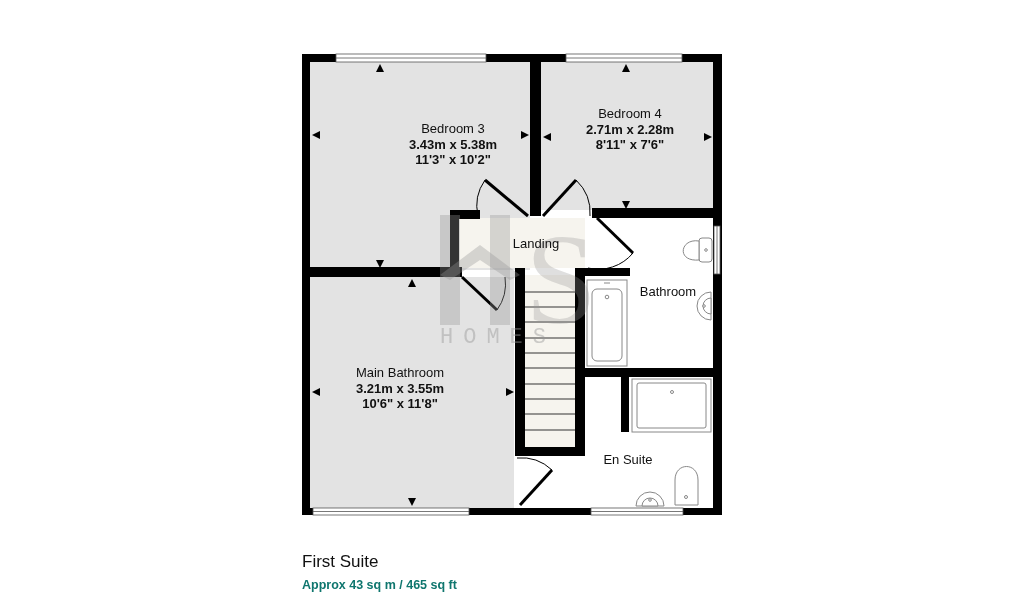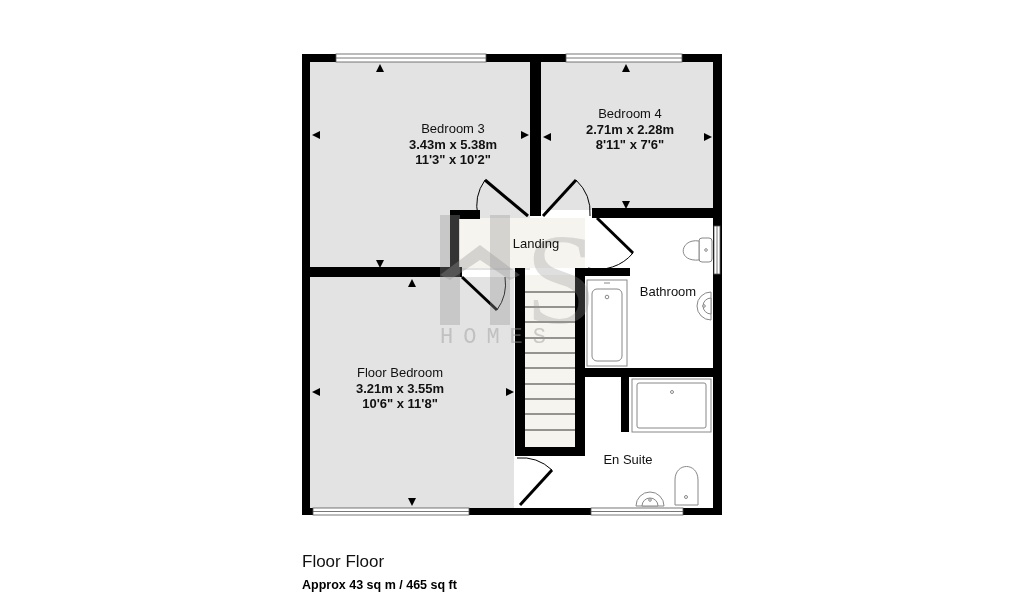--- a/index.html
+++ b/index.html
@@ -2,21 +2,21 @@
 <html><head>
 <meta charset="utf-8">
 <style>
   html, body { margin: 0; padding: 0; background: #ffffff; }
   body { width: 1024px; height: 613px; position: relative; overflow: hidden; font-family: "Liberation Sans", sans-serif; }
   #plan { position: absolute; left: 0; top: 0; }
   .room-label { position: absolute; text-align: center; color: #111; line-height: 1.2; white-space: nowrap; transform: translateX(-50%); }
   .room-name { font-weight: normal; font-size: 13px; }
   .room-dim { font-size: 13px; font-weight: bold; }
   .floor-title { position: absolute; left: 302px; top: 552px; font-size: 17px; color: #111; }
-  .floor-area { position: absolute; left: 302px; top: 578px; font-size: 12.5px; font-weight: bold; color: #000000; }
+  .floor-area { position: absolute; left: 302px; top: 578px; font-size: 12.5px; font-weight: bold; color: #0f766e; }
   .watermark { position: absolute; left: 430px; top: 205px; width: 180px; height: 160px; pointer-events: none; }
   .wm-text { position: absolute; left: 440px; top: 325px; font-family: Liberation Mono, monospace; font-size: 22px; letter-spacing: 10px; color: rgba(150,150,150,0.45); }
 </style>
 </head>
 <body>
 
 <svg id="plan" width="1024" height="613" viewBox="0 0 1024 613" xmlns="http://www.w3.org/2000/svg">
 
   <rect x="310" y="62" width="220" height="208" fill="#e3e3e3"></rect>
   <rect x="541" y="62" width="172" height="148" fill="#e3e3e3"></rect>
@@ -153,22 +153,22 @@
   <div class="room-dim">2.71m x 2.28m</div>
   <div class="room-dim">8'11" x 7'6"</div>
 </div>
 <div class="room-label" style="left:536px; top:236px;">
   <div class="room-name">Landing</div>
 </div>
 <div class="room-label" style="left:668px; top:284px;">
   <div class="room-name">Bathroom</div>
 </div>
 <div class="room-label" style="left:400px; top:365px;">
-  <div class="room-name">Floor Bedroom</div>
+  <div class="room-name">Main Bathroom</div>
   <div class="room-dim">3.21m x 3.55m</div>
   <div class="room-dim">10'6" x 11'8"</div>
 </div>
 <div class="room-label" style="left:628px; top:452px;">
   <div class="room-name">En Suite</div>
 </div>
 
-<div class="floor-title">Floor Floor</div>
+<div class="floor-title">First Suite</div>
 <div class="floor-area">Approx 43 sq m / 465 sq ft</div>
 
 </body></html>

